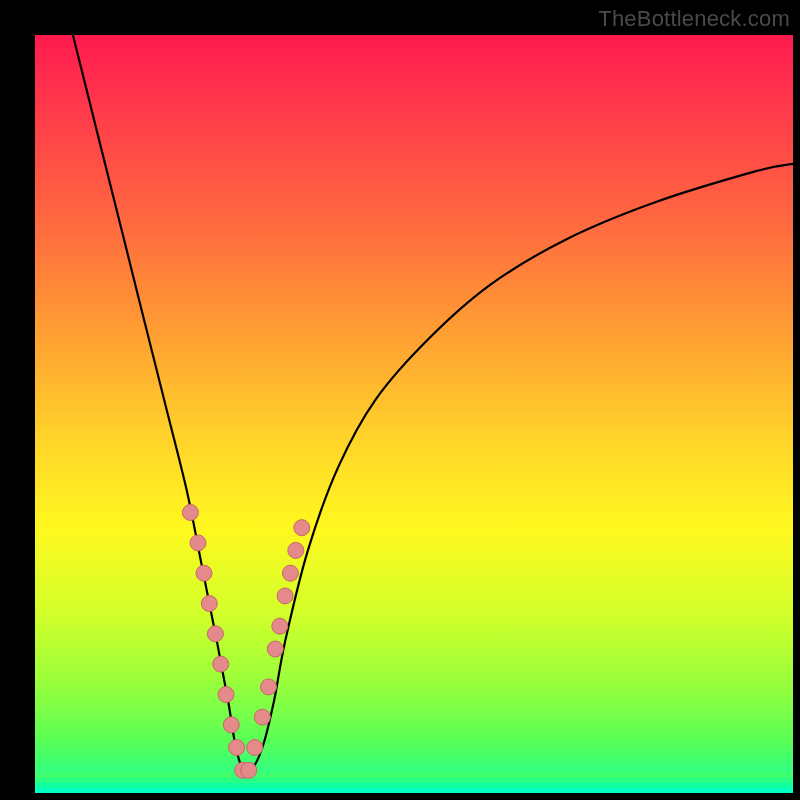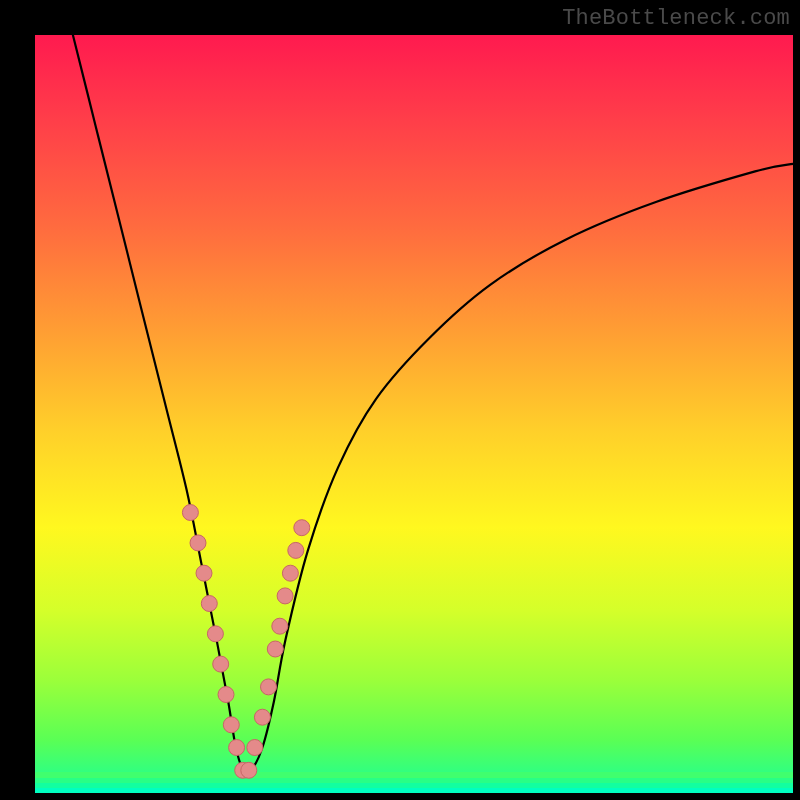--- a/index.html
+++ b/index.html
@@ -43,21 +43,20 @@
   }
   .watermark {
     position: absolute;
     top: 6px;
     right: 10px;
     color: #4a4a4a;
     font-size: 22px;
     font-weight: 500;
     letter-spacing: 0.2px;
     user-select: none;
-    font-family: Liberation Mono, monospace;
   }
   svg.curve {
     position: absolute;
     left: 0;
     top: 0;
     width: 100%;
     height: 100%;
     overflow: visible;
   }
 </style>

